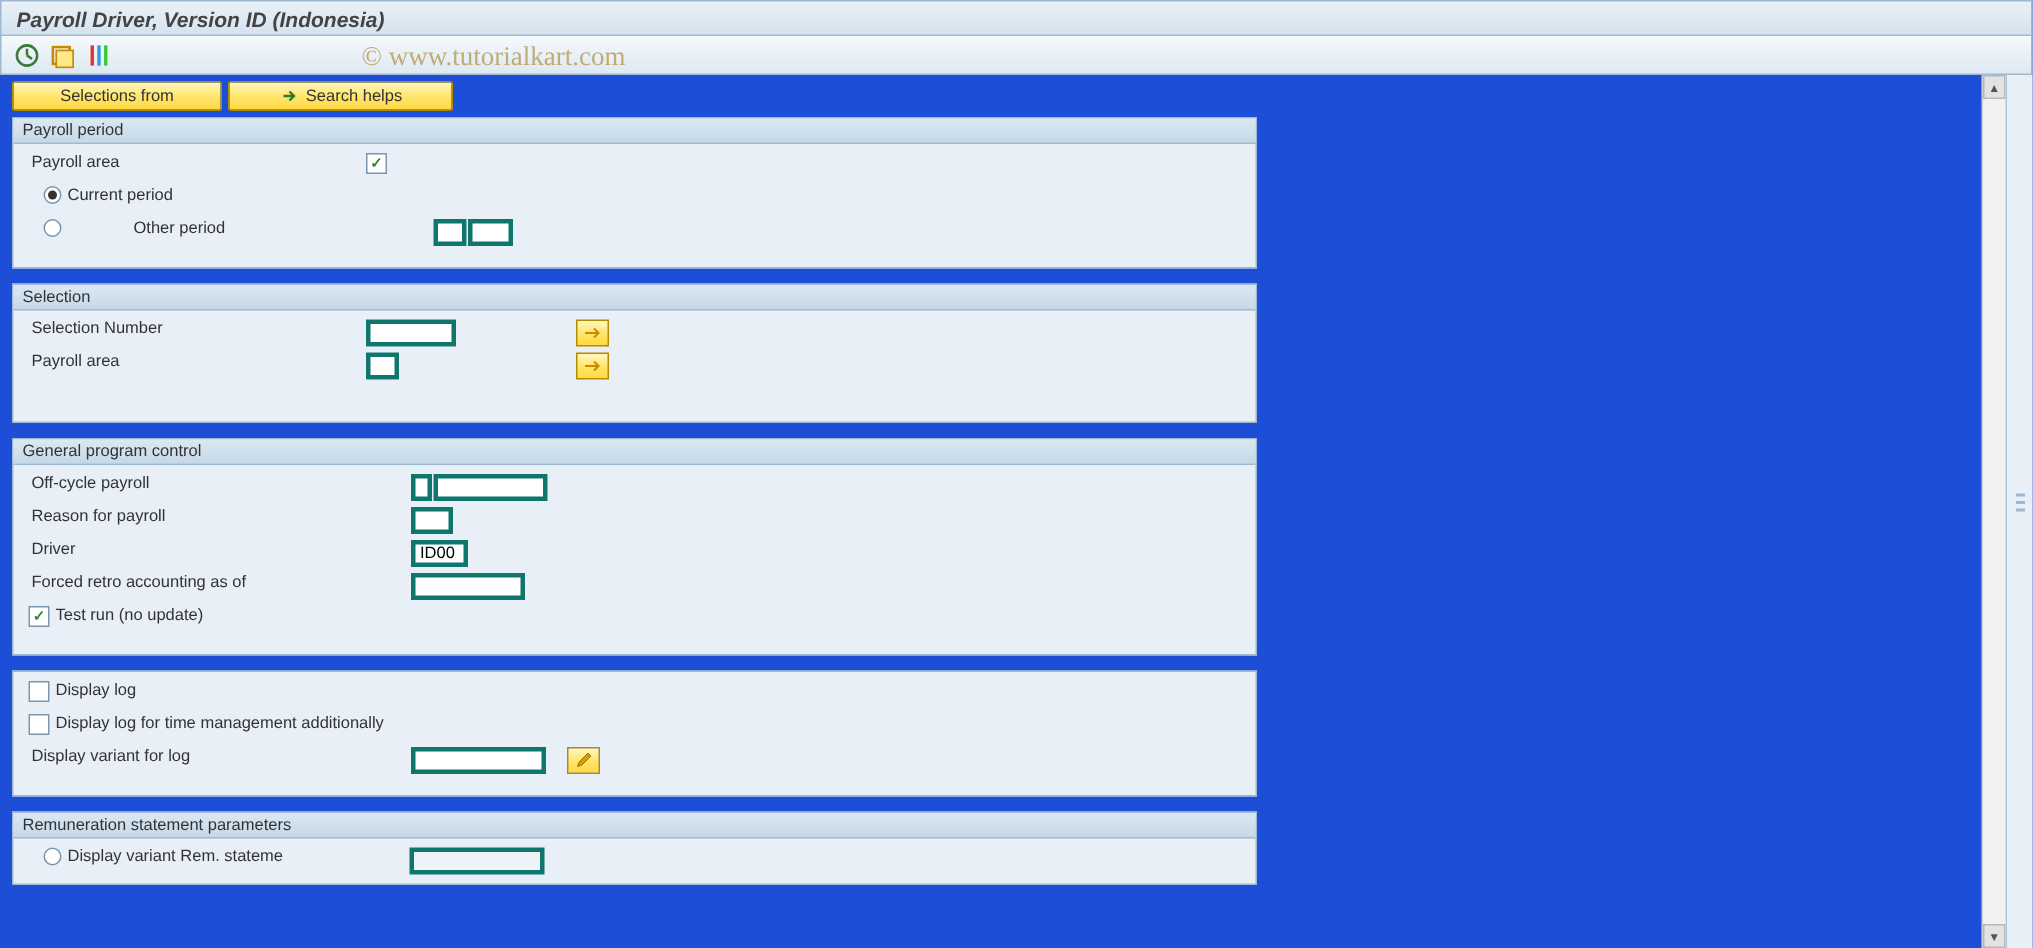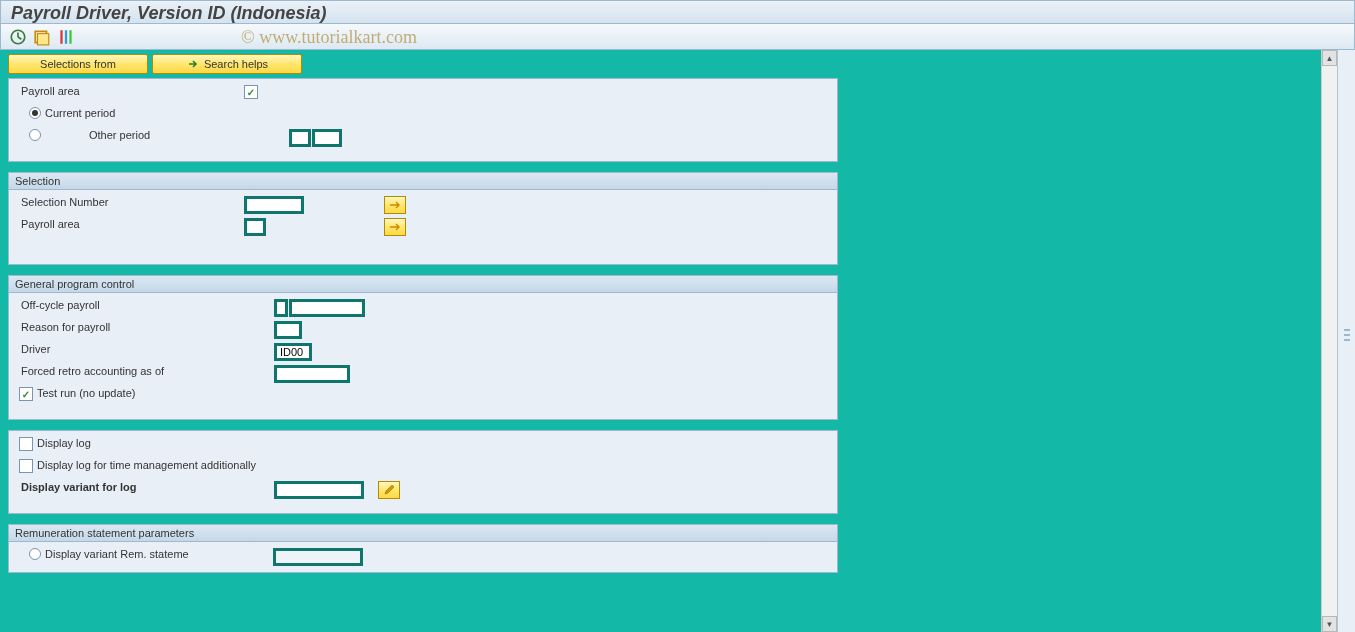--- a/index.html
+++ b/index.html
@@ -12,21 +12,21 @@
       height: 632px;
       overflow: hidden;
       position: relative;
     }
     .window-title-bar {
       background: linear-gradient(to bottom, #eaf1f7 0%, #d4e3ef 100%);
       border: 1px solid #9db8cf;
       padding: 3px 10px;
       font-weight: bold;
       font-style: italic;
-      font-size: 18px;
+      font-size: 14px;
       color: #444;
       height: 24px;
       line-height: 18px;
     }
     .toolbar {
       background: linear-gradient(to bottom, #f5f9fc 0%, #dde9f2 100%);
       border: 1px solid #9db8cf;
       border-top: none;
       padding: 3px 8px;
       height: 26px;
@@ -48,21 +48,21 @@
       color: #b89a56;
       opacity: 0.8;
       font-family: Georgia, serif;
     }
     .content-wrap {
       display: flex;
       height: calc(632px - 24px - 26px);
     }
     .main-area {
       flex: 1;
-      background: #14b8a6;
+      background: #1d4ed8;
       padding: 4px 8px 4px 8px;
       overflow-y: hidden;
       position: relative;
     }
     .scrollbar-right {
       width: 16px;
       background: #e9e9e9;
       border-left: 1px solid #ccc;
       display: flex;
       flex-direction: column;
@@ -201,20 +201,21 @@
         <span class="arrow-ic">
           <svg viewBox="0 0 12 12" width="12" height="12">
               <path d="M2 6h6M6 3l3 3-3 3" stroke="#2b7d2b" stroke-width="1.6" fill="none"></path>
             </svg>
         </span>
         <span>Search helps</span>
       </div>
     </div>
 
     <div class="group-box">
+      <div class="group-header">Payroll period</div>
       <div class="group-body">
         <div class="row">
           <span class="label">Payroll area</span>
           <span class="checkbox-sq checked"></span>
         </div>
         <div class="row">
           <span style="width:10px;"></span>
           <span class="radio selected"></span>
           <span>Current period</span>
         </div>
@@ -284,21 +285,21 @@
       <div class="group-body">
         <div class="row">
           <span class="checkbox-sq"></span>
           <span>Display log</span>
         </div>
         <div class="row">
           <span class="checkbox-sq"></span>
           <span>Display log for time management additionally</span>
         </div>
         <div class="row">
-          <span class="label" style="width:255px;font-weight:bold;">Display variant for log</span>
+          <span class="label" style="width:255px;">Display variant for log</span>
           <input class="sap-input" style="width: 90px;" value="">
           <span class="pencil-btn">
             <svg viewBox="0 0 12 12" width="12" height="12">
                 <path d="M2 10l1-3 6-6 2 2-6 6-3 1z" fill="#d79a00" stroke="#a06a00" stroke-width="0.6"></path>
               </svg>
           </span>
         </div>
       </div>
     </div>
 

